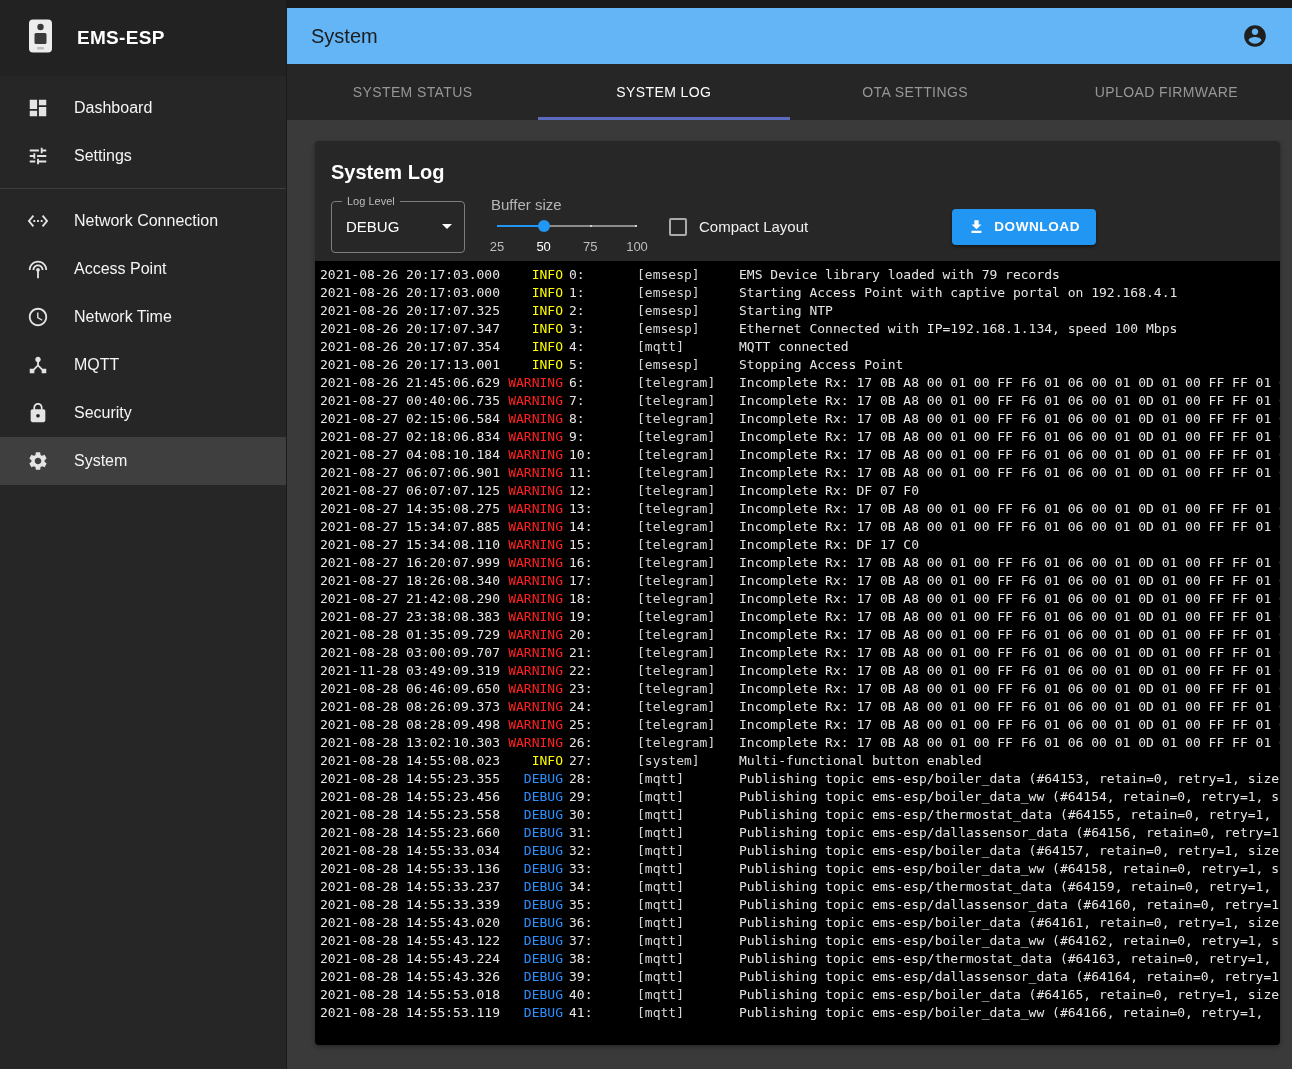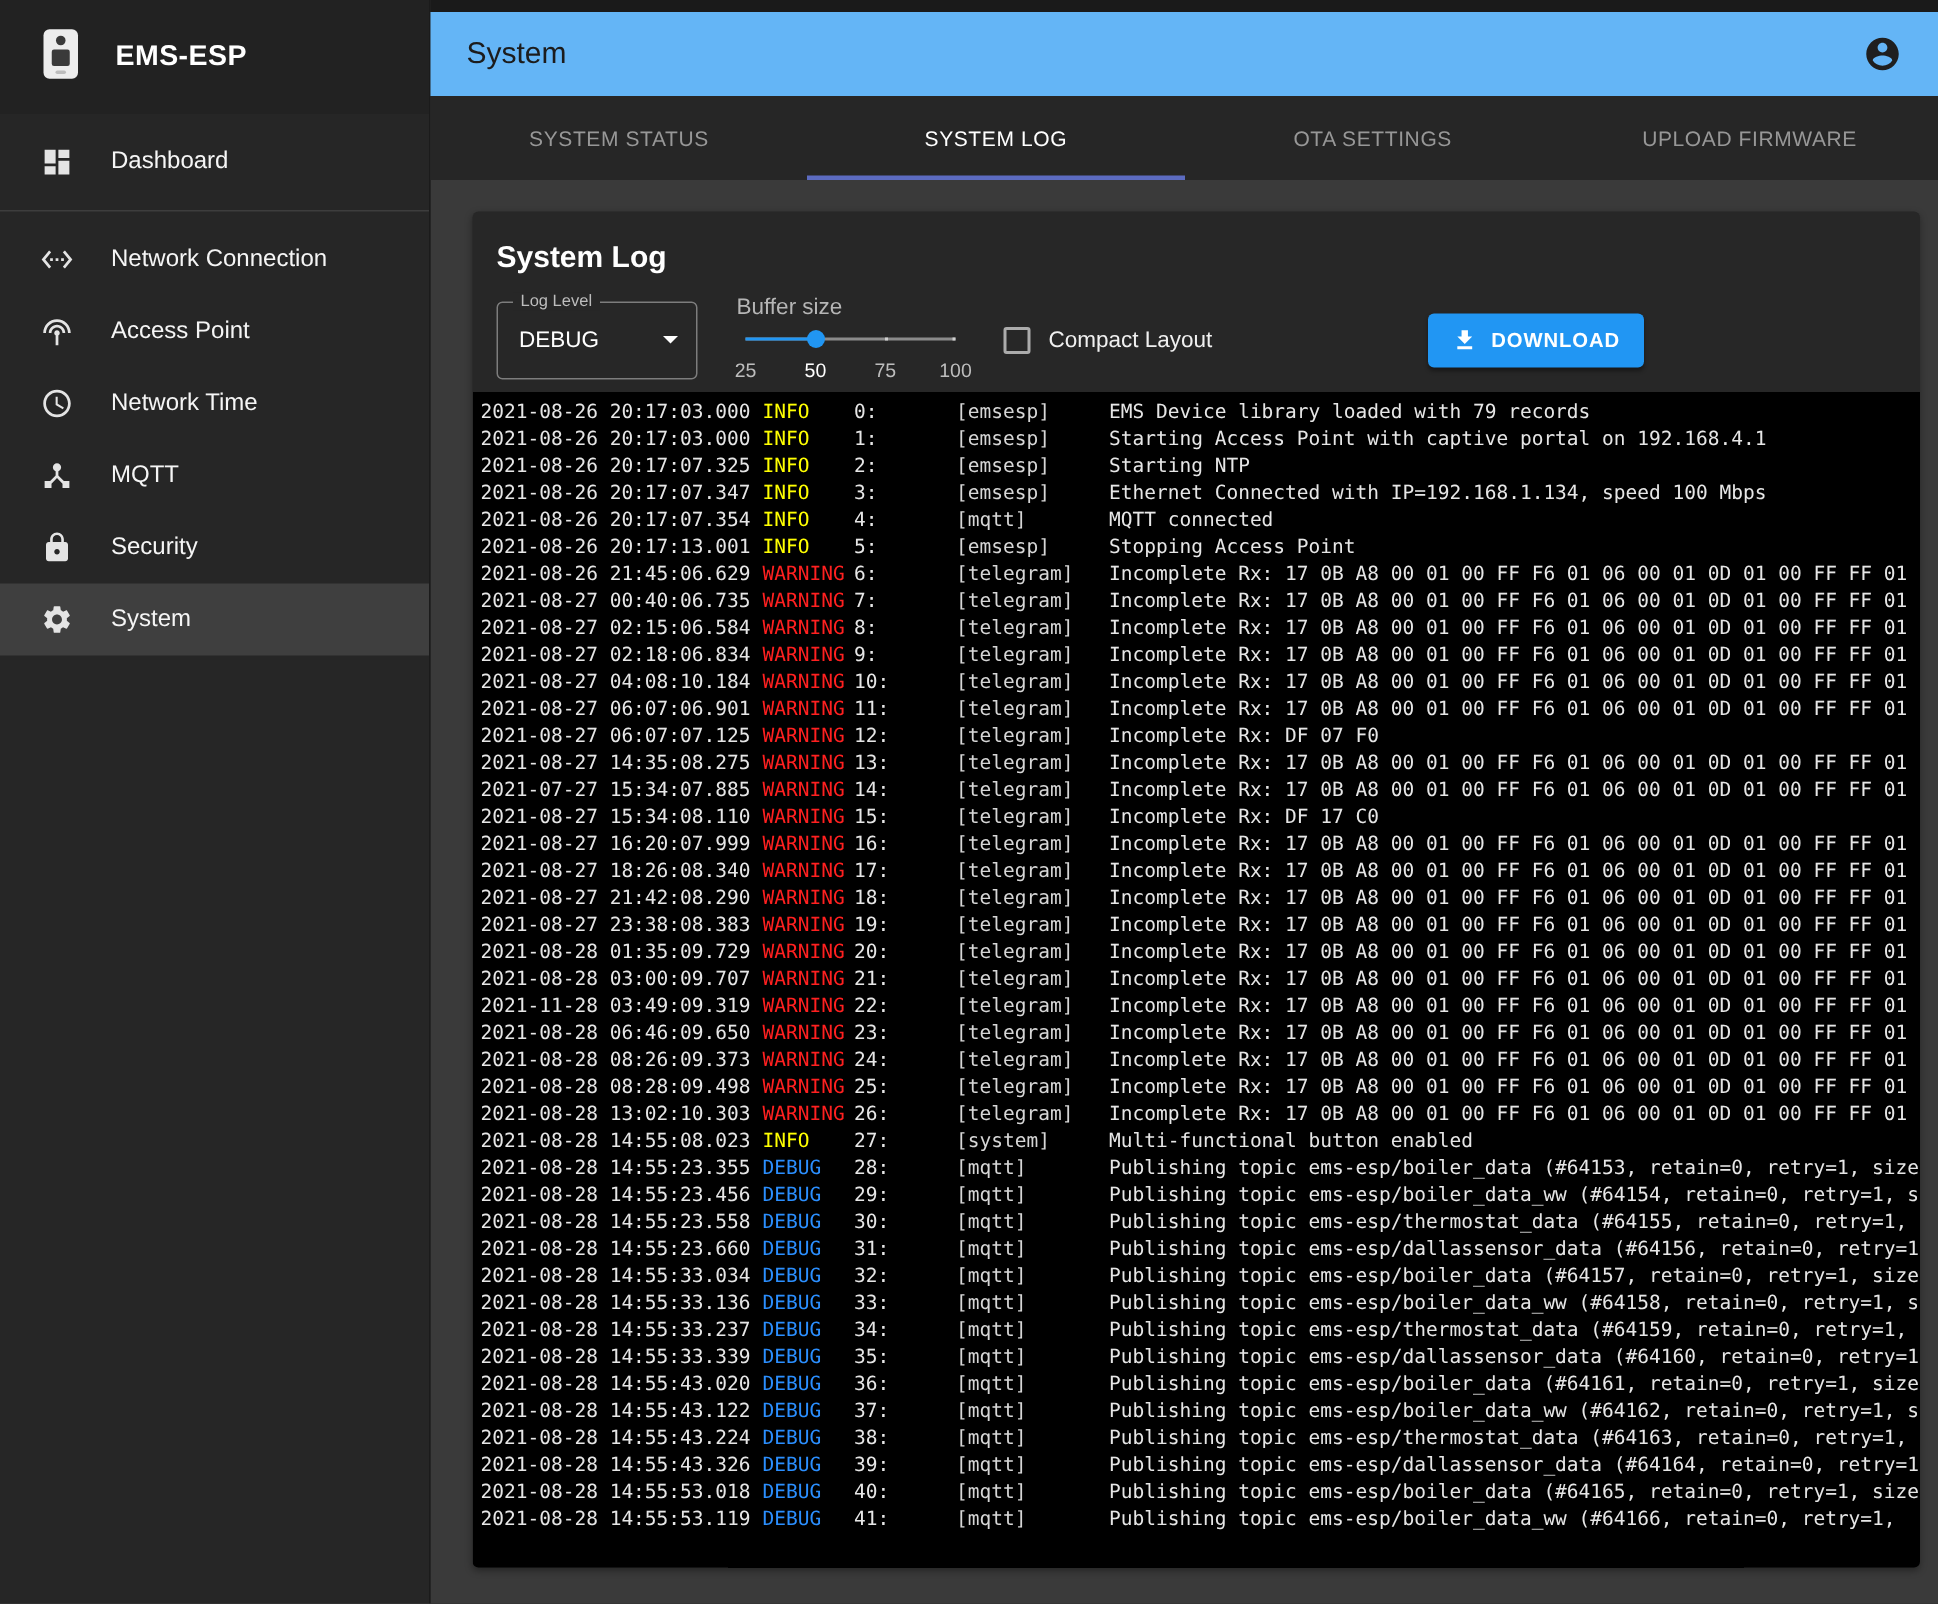--- a/index.html
+++ b/index.html
@@ -76,21 +76,21 @@
   .dl-button svg { display:block; fill:#ffffff; }
 
   
   .log-console { flex:1; min-height:0; background:#000000; overflow:auto;
                  font-family:"DejaVu Sans Mono", monospace; font-size:13px; }
   .log-inner { min-width:1500px; padding:5px 0 2px; }
   .log-row { display:grid; grid-template-columns:182px 55px 62px 96px auto; column-gap:6px;
              padding-left:5px; line-height:18px; white-space:pre; }
   .c   { color:#e6e6e6; }
   .src { color:#d6d6d6; }
-  .lv  { text-align:left; }
+  .lv  { text-align:right; }
   .lv.info    { color:#ffff00; }
   .lv.warning { color:#ff2020; }
   .lv.debug   { color:#2b8fff; }
 
   .log-console::-webkit-scrollbar { width:14px; height:14px; background:#2e2e2e; }
   .log-console::-webkit-scrollbar-thumb { background:#8a8a8a; border:2px solid #2e2e2e; }
   .log-console::-webkit-scrollbar-corner { background:#2e2e2e; }
   .log-console::-webkit-scrollbar-button:single-button { background:#2e2e2e; height:14px; width:14px; }
 </style>
 </head>
@@ -112,20 +112,28 @@
     </div>
 
     <nav class="nav">
       <div class="nav-item">
         <span class="icon">
           <svg viewBox="0 0 24 24" width="22" height="22">
               <path d="M3 13h8V3H3v10zm0 8h8v-6H3v6zm10 0h8V11h-8v10zm0-18v6h8V3h-8z"></path>
             </svg>
         </span>
         <span>Dashboard</span>
+      </div>
+      <div class="nav-item">
+        <span class="icon">
+          <svg viewBox="0 0 24 24" width="22" height="22">
+              <path d="M3 17v2h6v-2H3zM3 5v2h10V5H3zm10 16v-2h8v-2h-8v-2h-2v6h2zM7 9v2H3v2h4v2h2V9H7zm14 4v-2H11v2h10zm-6-4h2V7h4V5h-4V3h-2v6z"></path>
+            </svg>
+        </span>
+        <span>Settings</span>
       </div>
 
       <div class="divider"></div>
 
       <div class="nav-item">
         <span class="icon">
           <svg viewBox="0 0 24 24" width="22" height="22">
               <path d="M7.77 6.76L6.23 5.48.82 12l5.41 6.52 1.54-1.28L3.42 12l4.35-5.24zM7 13h2v-2H7v2zm10-2h-2v2h2v-2zm-6 2h2v-2h-2v2zm6.77-7.52l-1.54 1.28L20.58 12l-4.35 5.24 1.54 1.28L23.18 12l-5.41-6.52z"></path>
             </svg>
         </span>
@@ -249,21 +257,21 @@
               <div class="log-row"><span class="c t">2021-08-26 20:17:07.354</span><span class="c lv info">INFO</span><span class="c ix">4:</span><span class="c src">[mqtt]</span><span class="c msg">MQTT connected</span></div>
               <div class="log-row"><span class="c t">2021-08-26 20:17:13.001</span><span class="c lv info">INFO</span><span class="c ix">5:</span><span class="c src">[emsesp]</span><span class="c msg">Stopping Access Point</span></div>
               <div class="log-row"><span class="c t">2021-08-26 21:45:06.629</span><span class="c lv warning">WARNING</span><span class="c ix">6:</span><span class="c src">[telegram]</span><span class="c msg">Incomplete Rx: 17 0B A8 00 01 00 FF F6 01 06 00 01 0D 01 00 FF FF 01 0</span></div>
               <div class="log-row"><span class="c t">2021-08-27 00:40:06.735</span><span class="c lv warning">WARNING</span><span class="c ix">7:</span><span class="c src">[telegram]</span><span class="c msg">Incomplete Rx: 17 0B A8 00 01 00 FF F6 01 06 00 01 0D 01 00 FF FF 01 0</span></div>
               <div class="log-row"><span class="c t">2021-08-27 02:15:06.584</span><span class="c lv warning">WARNING</span><span class="c ix">8:</span><span class="c src">[telegram]</span><span class="c msg">Incomplete Rx: 17 0B A8 00 01 00 FF F6 01 06 00 01 0D 01 00 FF FF 01 0</span></div>
               <div class="log-row"><span class="c t">2021-08-27 02:18:06.834</span><span class="c lv warning">WARNING</span><span class="c ix">9:</span><span class="c src">[telegram]</span><span class="c msg">Incomplete Rx: 17 0B A8 00 01 00 FF F6 01 06 00 01 0D 01 00 FF FF 01 0</span></div>
               <div class="log-row"><span class="c t">2021-08-27 04:08:10.184</span><span class="c lv warning">WARNING</span><span class="c ix">10:</span><span class="c src">[telegram]</span><span class="c msg">Incomplete Rx: 17 0B A8 00 01 00 FF F6 01 06 00 01 0D 01 00 FF FF 01 0</span></div>
               <div class="log-row"><span class="c t">2021-08-27 06:07:06.901</span><span class="c lv warning">WARNING</span><span class="c ix">11:</span><span class="c src">[telegram]</span><span class="c msg">Incomplete Rx: 17 0B A8 00 01 00 FF F6 01 06 00 01 0D 01 00 FF FF 01 0</span></div>
               <div class="log-row"><span class="c t">2021-08-27 06:07:07.125</span><span class="c lv warning">WARNING</span><span class="c ix">12:</span><span class="c src">[telegram]</span><span class="c msg">Incomplete Rx: DF 07 F0</span></div>
               <div class="log-row"><span class="c t">2021-08-27 14:35:08.275</span><span class="c lv warning">WARNING</span><span class="c ix">13:</span><span class="c src">[telegram]</span><span class="c msg">Incomplete Rx: 17 0B A8 00 01 00 FF F6 01 06 00 01 0D 01 00 FF FF 01 0</span></div>
-              <div class="log-row"><span class="c t">2021-07-27 15:34:07.885</span><span class="c lv warning">WARNING</span><span class="c ix">14:</span><span class="c src">[telegram]</span><span class="c msg">Incomplete Rx: 17 0B A8 00 01 00 FF F6 01 06 00 01 0D 01 00 FF FF 01 0</span></div>
+              <div class="log-row"><span class="c t">2021-08-27 15:34:07.885</span><span class="c lv warning">WARNING</span><span class="c ix">14:</span><span class="c src">[telegram]</span><span class="c msg">Incomplete Rx: 17 0B A8 00 01 00 FF F6 01 06 00 01 0D 01 00 FF FF 01 0</span></div>
               <div class="log-row"><span class="c t">2021-08-27 15:34:08.110</span><span class="c lv warning">WARNING</span><span class="c ix">15:</span><span class="c src">[telegram]</span><span class="c msg">Incomplete Rx: DF 17 C0</span></div>
               <div class="log-row"><span class="c t">2021-08-27 16:20:07.999</span><span class="c lv warning">WARNING</span><span class="c ix">16:</span><span class="c src">[telegram]</span><span class="c msg">Incomplete Rx: 17 0B A8 00 01 00 FF F6 01 06 00 01 0D 01 00 FF FF 01 0</span></div>
               <div class="log-row"><span class="c t">2021-08-27 18:26:08.340</span><span class="c lv warning">WARNING</span><span class="c ix">17:</span><span class="c src">[telegram]</span><span class="c msg">Incomplete Rx: 17 0B A8 00 01 00 FF F6 01 06 00 01 0D 01 00 FF FF 01 0</span></div>
               <div class="log-row"><span class="c t">2021-08-27 21:42:08.290</span><span class="c lv warning">WARNING</span><span class="c ix">18:</span><span class="c src">[telegram]</span><span class="c msg">Incomplete Rx: 17 0B A8 00 01 00 FF F6 01 06 00 01 0D 01 00 FF FF 01 0</span></div>
               <div class="log-row"><span class="c t">2021-08-27 23:38:08.383</span><span class="c lv warning">WARNING</span><span class="c ix">19:</span><span class="c src">[telegram]</span><span class="c msg">Incomplete Rx: 17 0B A8 00 01 00 FF F6 01 06 00 01 0D 01 00 FF FF 01 0</span></div>
               <div class="log-row"><span class="c t">2021-08-28 01:35:09.729</span><span class="c lv warning">WARNING</span><span class="c ix">20:</span><span class="c src">[telegram]</span><span class="c msg">Incomplete Rx: 17 0B A8 00 01 00 FF F6 01 06 00 01 0D 01 00 FF FF 01 0</span></div>
               <div class="log-row"><span class="c t">2021-08-28 03:00:09.707</span><span class="c lv warning">WARNING</span><span class="c ix">21:</span><span class="c src">[telegram]</span><span class="c msg">Incomplete Rx: 17 0B A8 00 01 00 FF F6 01 06 00 01 0D 01 00 FF FF 01 0</span></div>
               <div class="log-row"><span class="c t">2021-11-28 03:49:09.319</span><span class="c lv warning">WARNING</span><span class="c ix">22:</span><span class="c src">[telegram]</span><span class="c msg">Incomplete Rx: 17 0B A8 00 01 00 FF F6 01 06 00 01 0D 01 00 FF FF 01 0</span></div>
               <div class="log-row"><span class="c t">2021-08-28 06:46:09.650</span><span class="c lv warning">WARNING</span><span class="c ix">23:</span><span class="c src">[telegram]</span><span class="c msg">Incomplete Rx: 17 0B A8 00 01 00 FF F6 01 06 00 01 0D 01 00 FF FF 01 0</span></div>
               <div class="log-row"><span class="c t">2021-08-28 08:26:09.373</span><span class="c lv warning">WARNING</span><span class="c ix">24:</span><span class="c src">[telegram]</span><span class="c msg">Incomplete Rx: 17 0B A8 00 01 00 FF F6 01 06 00 01 0D 01 00 FF FF 01 0</span></div>

